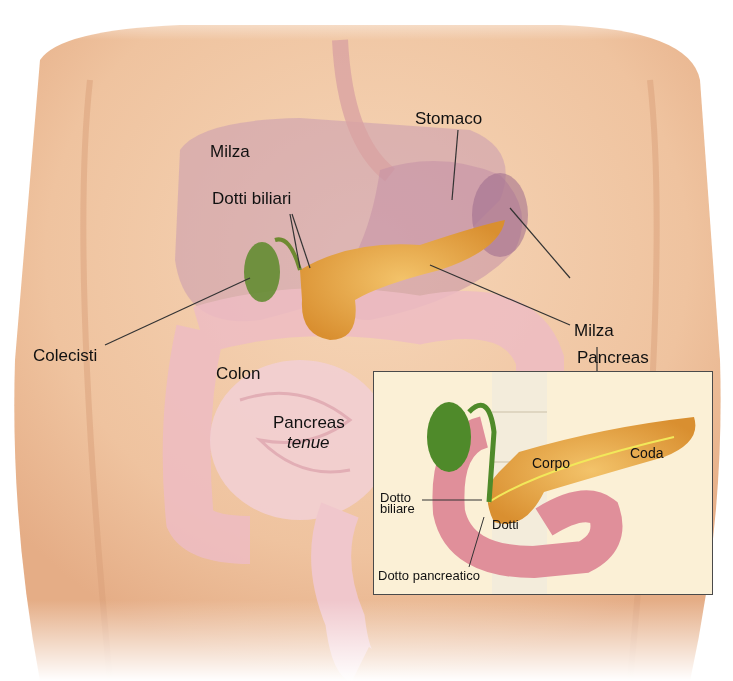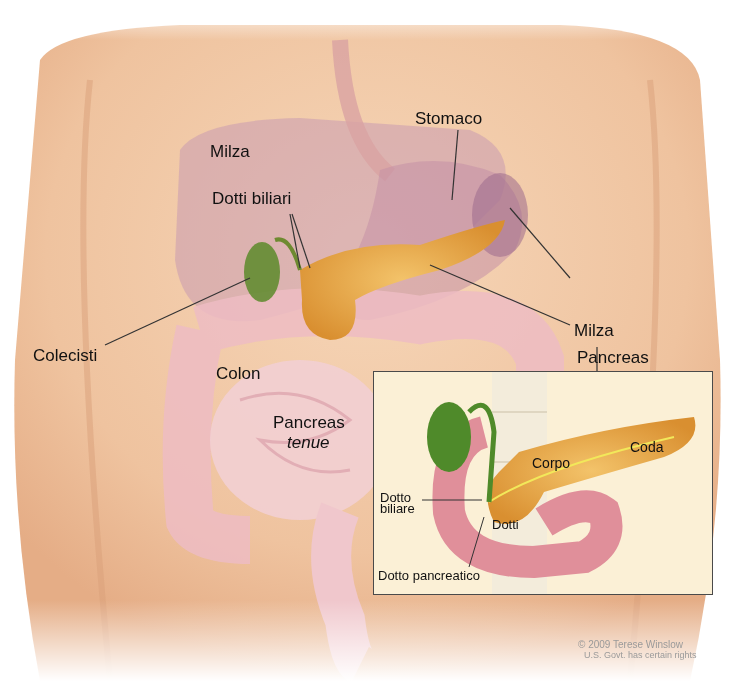--- a/index.html
+++ b/index.html
@@ -103,25 +103,21 @@
       <path d="M115 130 Q170 95 300 65" stroke="#f2e85a" stroke-width="2" fill="none"></path>
 
       <ellipse cx="75" cy="65" rx="22" ry="35" fill="#4f8a2a"></ellipse>
       <path d="M95 40 Q115 20 120 60 L115 130" stroke="#4f8a2a" stroke-width="5" fill="none"></path>
 
       <g stroke="#333" stroke-width="1" fill="none">
         <line x1="48" y1="128" x2="108" y2="128"></line>
         <line x1="95" y1="195" x2="110" y2="145"></line>
       </g>
     </svg>
-    <span class="lbl ins" style="left:256px;top:68px;text-align:right;">Coda</span>
+    <span class="lbl ins" style="left:256px;top:74px;text-align:right;">Coda</span>
     <span class="lbl ins" style="left:158px;top:84px;">Corpo</span>
     <span class="lbl sm" style="left:6px;top:119px;">Dotto</span>
     <span class="lbl sm" style="left:6px;top:130px;">biliare</span>
     <span class="lbl sm" style="left:118px;top:146px;">Dotti</span>
     <span class="lbl sm" style="left:4px;top:197px;">Dotto pancreatico</span>
   </div>
 
-  <div class="credit">
-    <div>© 2009 Terese Winslow</div>
-    <div class="l2">U.S. Govt. has certain rights</div>
-  </div>
 </div>
 
 </body></html>

